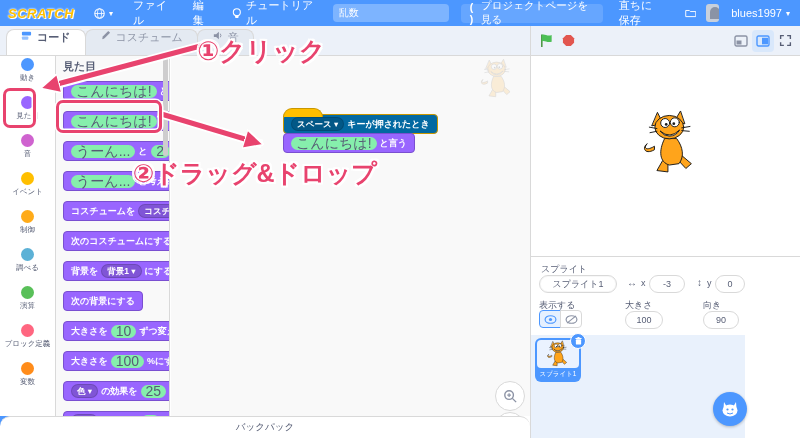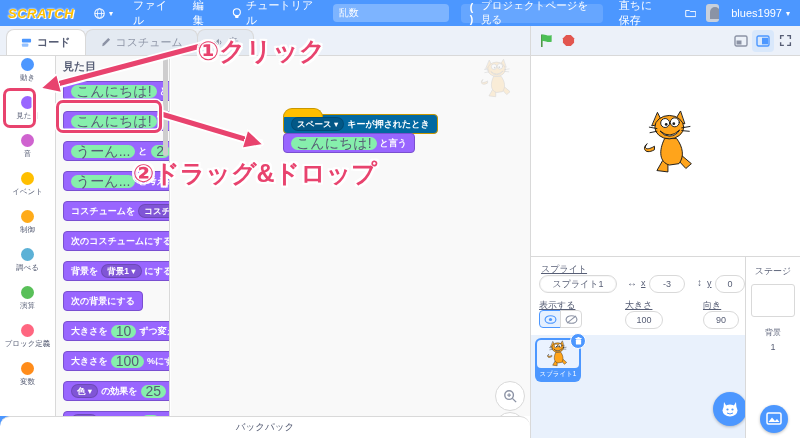--- a/index.html
+++ b/index.html
@@ -10,21 +10,21 @@
   .logo{font-weight:bold;font-style:italic;font-size:13px;color:#FFBF00;margin:0 10px 0 8px;text-shadow:0 0 2px #fff,0 0 2px #fff,1px 1px 0 #fff;letter-spacing:.5px;}
   .hitem{display:flex;align-items:center;gap:4px;padding:0 10px;height:26px;font-size:11px;cursor:pointer;}
   .caret{font-size:8px;}
   .title-input{width:104px;height:18px;border:none;border-radius:4px;background:rgba(255,255,255,.28);color:#fff;font-size:10px;padding:0 6px;margin:0 8px;font-family:inherit;}
   .proj-btn{display:flex;align-items:center;gap:5px;height:19px;background:rgba(255,255,255,.15);border-radius:4px;padding:0 9px;font-size:10.5px;margin-left:4px;cursor:pointer;}
   .hdr-right{margin-left:auto;display:flex;align-items:center;gap:10px;padding-right:8px;}
   .avatar{width:18px;height:18px;border-radius:3px;background:#C8D0DC;position:relative;overflow:hidden;}
   .avatar::after{content:"";position:absolute;left:4px;top:3px;width:10px;height:12px;border-radius:5px 5px 0 0;background:#8A93A5;}
   
   .tabrow{position:absolute;left:0;top:26px;width:530px;height:30px;background:#ECF1F9;border-bottom:1px solid #D9D9D9;display:flex;align-items:flex-end;padding-left:6px;box-sizing:border-box;}
-  .tab{display:flex;align-items:center;gap:5px;height:25px;padding:0 14px;font-size:11px;border:1px solid #D9D9D9;border-bottom:none;border-radius:8px 8px 0 0;background:#E4EAF2;color:#8C93A5;margin-right:-1px;cursor:pointer;}
+  .tab{display:flex;align-items:flex-start;gap:5px;height:25px;padding:0 14px;font-size:11px;border:1px solid #D9D9D9;border-bottom:none;border-radius:8px 8px 0 0;background:#E4EAF2;color:#8C93A5;margin-right:-1px;cursor:pointer;}
   .tab.active{background:#fff;color:#575E75;font-weight:bold;}
   .tabico{width:11px;height:11px;}
   
   .stagectrl{position:absolute;left:530px;top:26px;width:270px;height:30px;background:#ECF1F9;border-bottom:1px solid #D9D9D9;border-left:1px solid #D9D9D9;display:flex;align-items:center;box-sizing:border-box;z-index:5;}
   .ctl{width:22px;height:22px;display:flex;align-items:center;justify-content:center;border-radius:4px;cursor:pointer;}
   .ctl.sel{background:#D9E8FB;}
   
   .cats{position:absolute;left:0;top:56px;width:56px;bottom:22px;background:#fff;border-right:1px solid #D9D9D9;box-sizing:border-box;overflow:hidden;z-index:3;}
   .cat{height:36px;display:flex;flex-direction:column;align-items:center;padding-top:2px;cursor:pointer;}
   .cat-dot{width:13px;height:13px;border-radius:50%;margin-bottom:2px;}
@@ -48,21 +48,21 @@
   .script-stack{position:absolute;left:283px;top:133px;margin:0;z-index:5;}
   .watermark{position:absolute;left:478px;top:57px;width:38px;height:44px;opacity:.15;z-index:1;}
   .zoombtn{position:absolute;width:28px;height:28px;border-radius:50%;background:#fff;border:1px solid #D9D9D9;display:flex;align-items:center;justify-content:center;z-index:3;cursor:pointer;}
   
   .backpack{position:absolute;left:0;bottom:0;width:530px;height:22px;background:#fff;border-top:1px solid #D9D9D9;border-radius:10px 10px 0 0;display:flex;align-items:center;justify-content:center;font-size:9.5px;color:#575E75;box-sizing:border-box;z-index:6;}
   
   .stage{position:absolute;left:530px;top:56px;width:270px;height:201px;background:#fff;border-left:1px solid #D9D9D9;border-bottom:1px solid #D9D9D9;box-sizing:border-box;z-index:2;}
   .stage-cat{position:absolute;left:108px;top:50px;width:62px;height:74px;}
   
   .sinfo{position:absolute;left:530px;top:257px;width:215px;height:78px;background:#fff;border-left:1px solid #D9D9D9;box-sizing:border-box;font-size:9px;z-index:2;}
-  .sinfo .lbl{color:#575E75;text-decoration:underline;}
+  .sinfo .lbl{color:#575E75;}
   .pill{display:inline-block;background:#fff;border:1px solid #D9D9D9;border-radius:12px;text-align:center;font-size:9px;color:#575E75;height:16px;line-height:16px;}
   .name-pill{position:absolute;left:8px;top:18px;width:76px;box-shadow:inset 0 0 0 1px rgba(0,0,0,.03);}
   .eyebtn{position:absolute;width:22px;height:18px;border:1px solid #D9D9D9;background:#fff;display:flex;align-items:center;justify-content:center;cursor:pointer;box-sizing:border-box;}
   .eyebtn.sel{border-color:#4C97FF;background:#E5F0FF;}
   
   .slist{position:absolute;left:530px;top:335px;width:215px;bottom:0;background:#E9F1FC;border-left:1px solid #D9D9D9;box-sizing:border-box;z-index:2;}
   .stile{position:absolute;left:4px;top:3px;width:46px;height:44px;background:#4C97FF;border-radius:6px;padding:2px;box-sizing:border-box;cursor:pointer;}
   .stile-img{width:100%;height:28px;background:#EAF2FF;border-radius:4px;display:flex;align-items:center;justify-content:center;}
   .stile-name{color:#fff;font-size:6.5px;text-align:center;margin-top:2px;}
   .trash{position:absolute;right:-5px;top:-5px;width:14px;height:14px;border-radius:50%;background:#4C97FF;border:1px solid #fff;display:flex;align-items:center;justify-content:center;cursor:pointer;}
@@ -406,32 +406,20 @@
           <path d="M4 2 L7 7 L3.5 8 Z" fill="#fff"></path>
           <path d="M16 2 L13 7 L16.5 8 Z" fill="#fff"></path>
           <ellipse cx="10" cy="10.5" rx="7.5" ry="6" fill="#fff"></ellipse>
           <circle cx="7.5" cy="9.5" r="1.1" fill="#4C97FF"></circle>
           <circle cx="12.5" cy="9.5" r="1.1" fill="#4C97FF"></circle>
           <path d="M7 13 Q10 15 13 13" stroke="#4C97FF" fill="none" stroke-width="1"></path>
         </svg>
     </div>
   </div>
 
-  <div class="scol">
-    <div style="margin-top:8px;font-size:9px;">ステージ</div>
-    <div class="thumb"></div>
-    <div style="margin-top:10px;font-size:8px;">背景</div>
-    <div style="margin-top:4px;font-size:9px;">1</div>
-    <div class="addbtn" style="left:14px;top:148px;width:28px;height:28px;">
-      <svg width="16" height="14" viewBox="0 0 16 14">
-          <rect x="1" y="1" width="14" height="11" rx="1.5" fill="none" stroke="#fff" stroke-width="1.5"></rect>
-          <path d="M2.5 10 L6 5.5 L9 9 L11 7 L13.5 10 Z" fill="#fff"></path>
-        </svg>
-    </div>
-  </div>
 
   <svg class="anno-svg" width="800" height="438">
     <defs>
       <marker id="ah" viewBox="0 0 10 10" refX="7" refY="5" markerWidth="4" markerHeight="4" orient="auto-start-reverse">
         <path d="M0 0 L10 5 L0 10 Z" fill="#E8436E" stroke="#fff" stroke-width="1"></path>
       </marker>
     </defs>
     <line x1="208" y1="44" x2="44" y2="88" stroke="#fff" stroke-width="9"></line>
     <line x1="208" y1="44" x2="46" y2="87" stroke="#E8436E" stroke-width="5" marker-end="url(#ah)"></line>
     <line x1="158" y1="113" x2="262" y2="144" stroke="#fff" stroke-width="9"></line>

